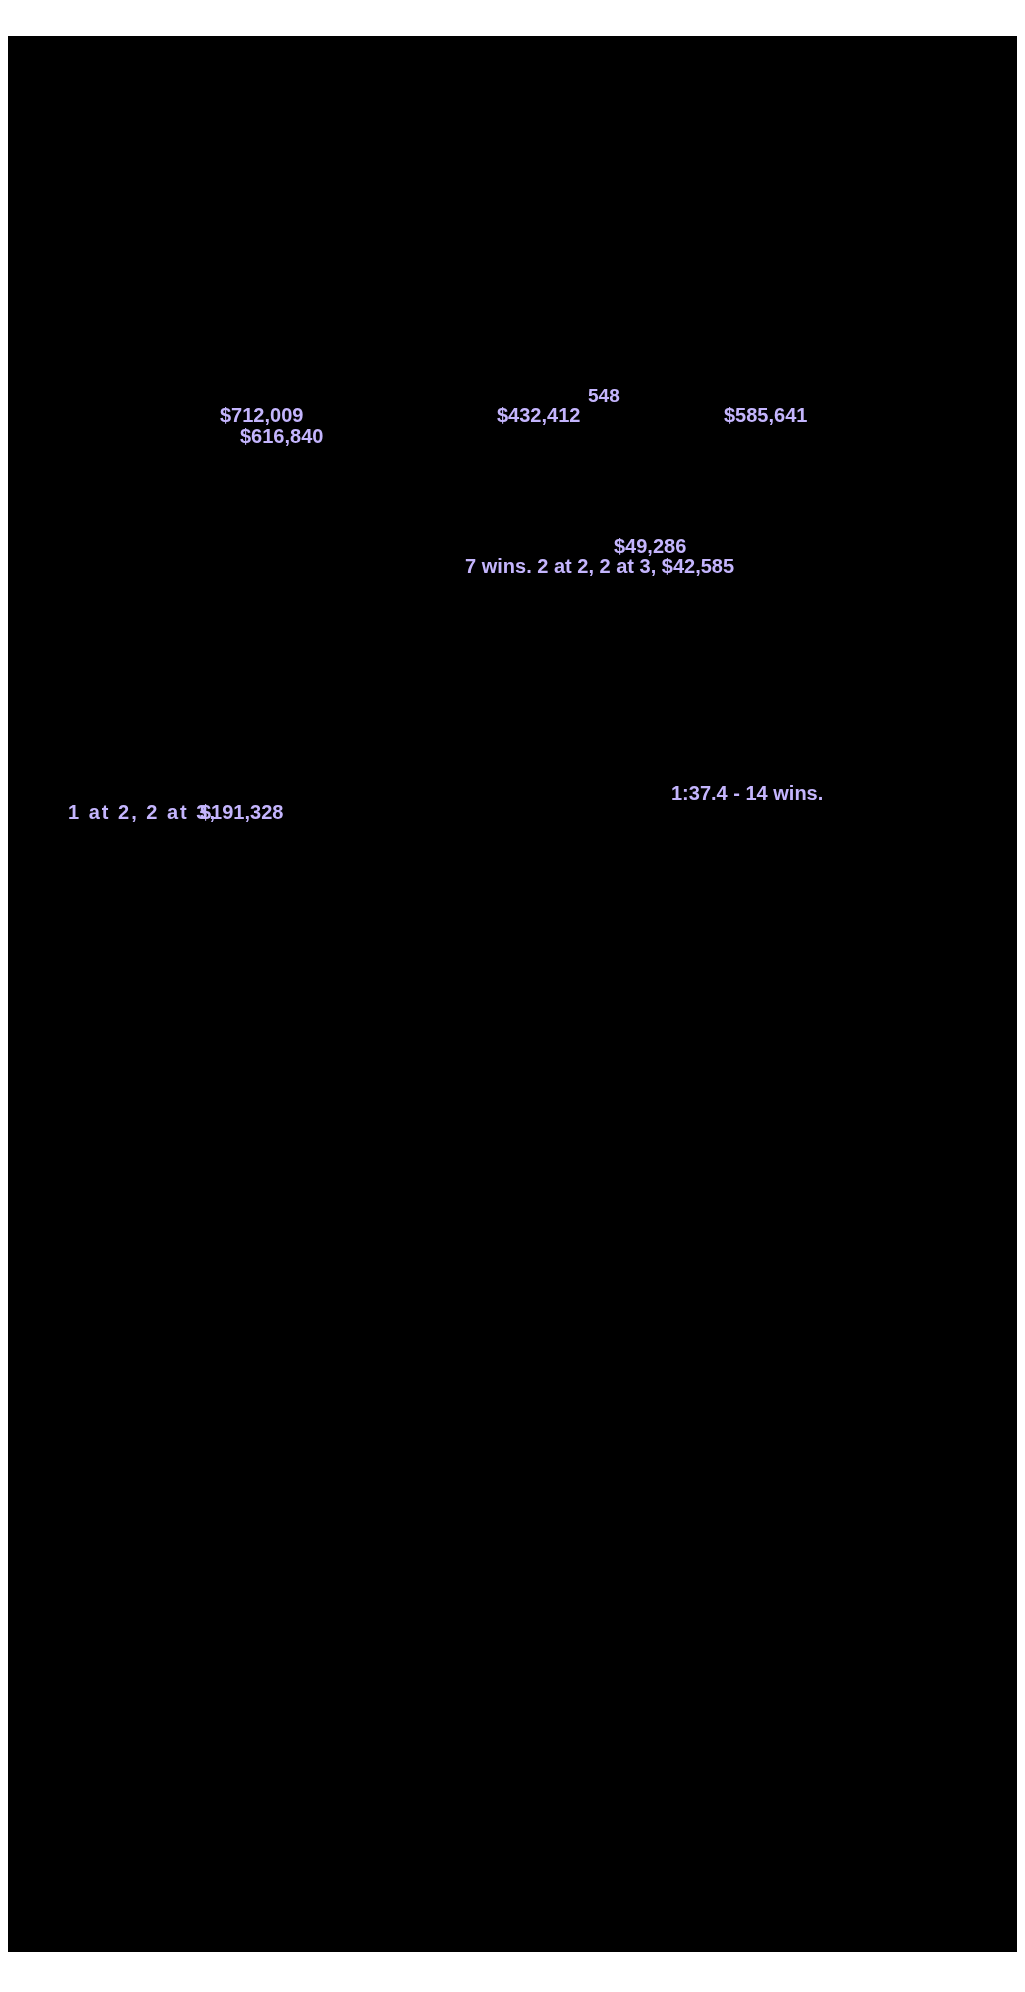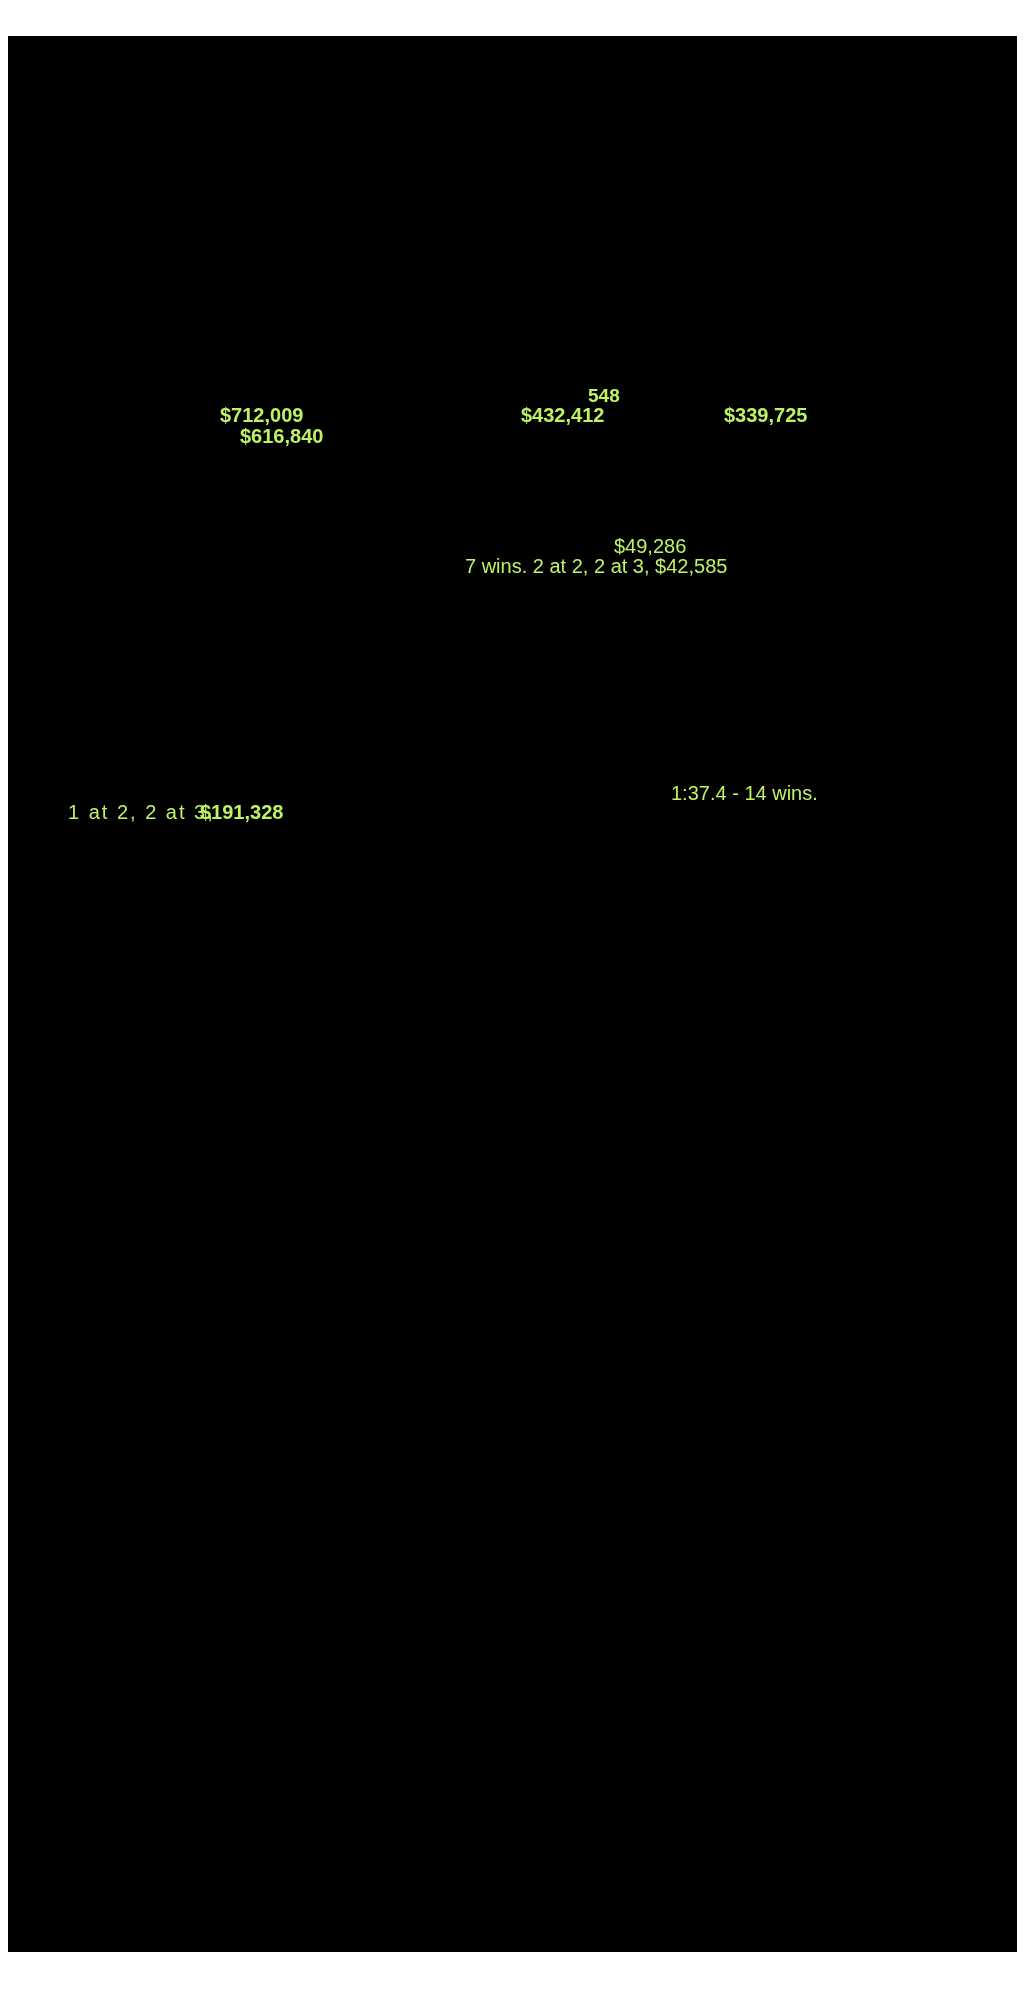--- a/index.html
+++ b/index.html
@@ -18,45 +18,45 @@
     position: absolute;
     left: 8px;
     top: 36px;
     width: 1009px;
     height: 1916px;
     background: #000000;
     overflow: hidden;
   }
   .ann {
     position: absolute;
-    color: #bef264;
+    color: #c4b5fd;
     font-family: "Liberation Sans", sans-serif;
     white-space: nowrap;
     line-height: 1.1;
   }
   .b { font-weight: bold; }
-  .n { font-weight: normal; }
+  .n { font-weight: bold; }
   .sz19 { font-size: 19px; }
   .sz20 { font-size: 20px; }
   .sp { letter-spacing: 2px; }
 </style>
 </head>
 <body>
 
 <div id="page">
 
   <div class="ann b sz20" style="left:212px; top:368px;text-align:right;">$712,009</div>
 
   <div class="ann b sz20" style="left:232px; top:389px;">$616,840</div>
 
   <div class="ann b sz19" style="left:580px; top:350px;">548</div>
 
-  <div class="ann b sz20" style="left:489px; top:368px;margin-left:24px;">$432,412</div>
+  <div class="ann b sz20" style="left:489px; top:368px;">$432,412</div>
 
-  <div class="ann b sz20" style="left:716px; top:368px;">$339,725</div>
+  <div class="ann b sz20" style="left:716px; top:368px;">$585,641</div>
 
   <div class="ann n sz20" style="left:606px; top:499px;">$49,286</div>
 
   <div class="ann n sz20" style="left:457px; top:519px;">7 wins. 2 at 2, 2 at 3, $42,585</div>
 
   <div class="ann n sz20" style="left:663px; top:746px;">1:37.4 - 14 wins.</div>
 
   <div class="ann n sz20 sp" style="left:60px; top:765px;">1  at  2,  2  at  3,</div>
 
   <div class="ann b sz20" style="left:192px; top:765px;">$191,328</div>

